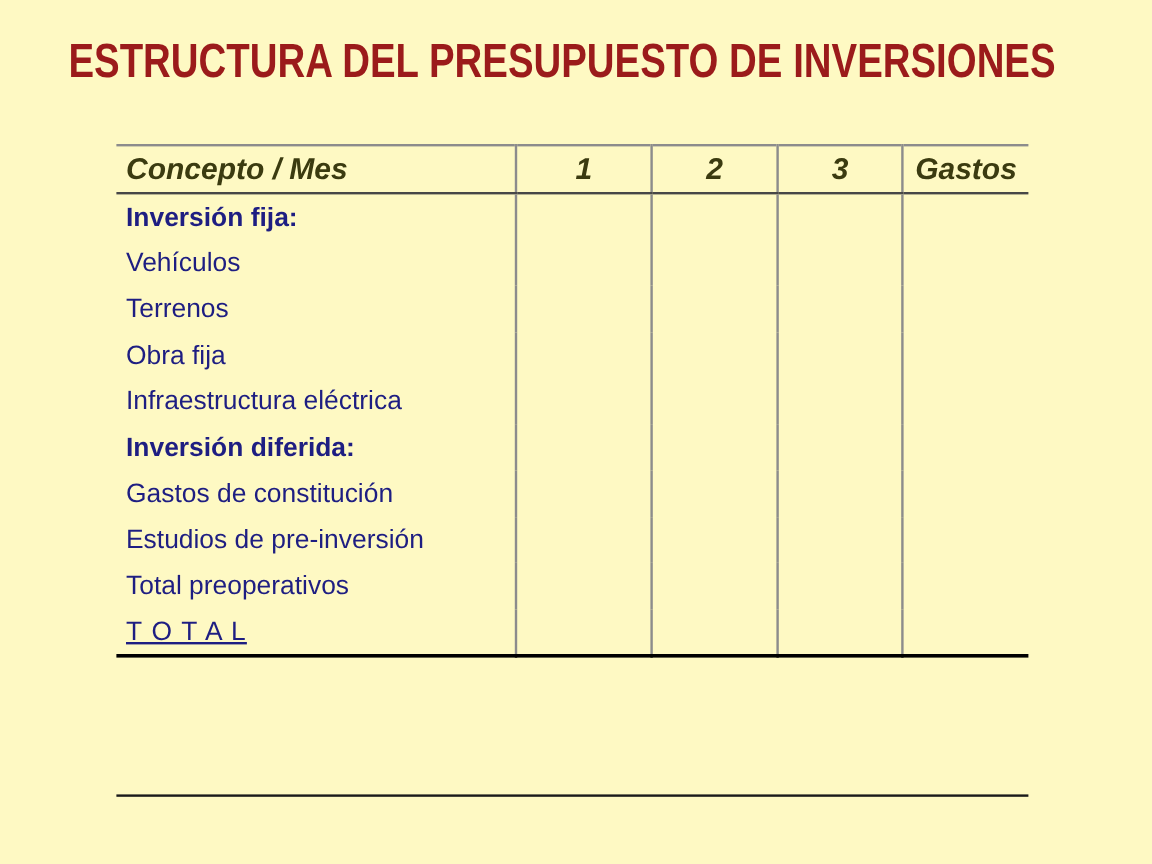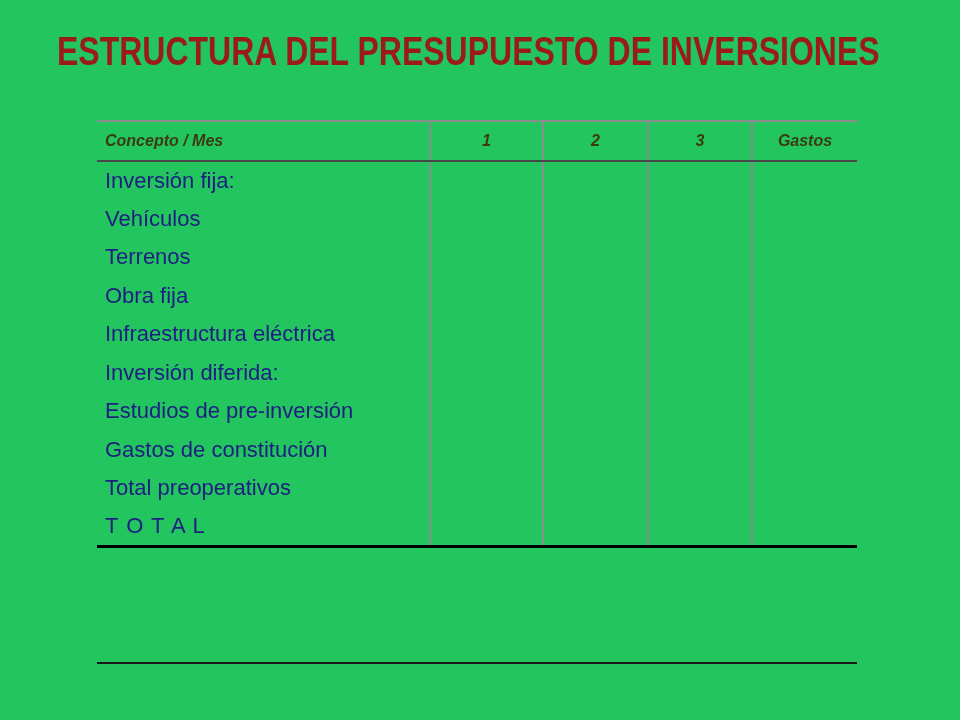--- a/index.html
+++ b/index.html
@@ -5,21 +5,21 @@
   html, body {
     margin: 0;
     padding: 0;
     background: #ffffff;
     font-family: "Liberation Sans", sans-serif;
   }
   .slide {
     position: relative;
     width: 960px;
     height: 720px;
-    background: #22c55e;
+    background: #fef9c3;
     overflow: hidden;
   }
   .slide-title {
     position: absolute;
     left: 57px;
     top: 31px;
     font-size: 40px;
     line-height: 40px;
     font-weight: bold;
     color: #9b1b1b;
@@ -48,50 +48,51 @@
     border-left: 2px solid #8c8c8c;
   }
   tr.header-row {
     height: 40px;
   }
   tr.header-row td {
     border-bottom: 2px solid #474747;
     color: #3b3b10;
     font-weight: bold;
     font-style: italic;
-    font-size: 16px;
+    font-size: 25px;
     text-align: center;
   }
   tr.header-row td.concept-col {
     text-align: left;
     padding-left: 8px;
   }
   tr.body-row {
     height: 38.5px;
   }
   tr.body-row td.concept {
     color: #1e1e82;
     font-size: 22px;
     padding-left: 8px;
   }
   td.concept.item {
     padding-left: 28px;
   }
   td.concept.section {
-    font-weight: normal;
+    font-weight: bold;
   }
   td.concept .narrow {
     display: inline-block;
     transform: scaleX(0.85);
     transform-origin: left center;
     white-space: nowrap;
   }
   td.concept.total {
     font-size: 23px;
     letter-spacing: 1px;
+    text-decoration: underline;
   }
   .footer-rule {
     position: absolute;
     left: 97px;
     top: 662px;
     width: 760px;
     height: 0;
     border-top: 2px solid #1a1a1a;
   }
 </style>
@@ -162,29 +163,29 @@
 
       <tr class="body-row">
         <td class="concept section">Inversión diferida:</td>
         <td></td>
         <td></td>
         <td></td>
         <td></td>
       </tr>
 
       <tr class="body-row">
+        <td class="concept item">Gastos de constitución</td>
+        <td></td>
+        <td></td>
+        <td></td>
+        <td></td>
+      </tr>
+
+      <tr class="body-row">
         <td class="concept item">Estudios de pre-inversión</td>
-        <td></td>
-        <td></td>
-        <td></td>
-        <td></td>
-      </tr>
-
-      <tr class="body-row">
-        <td class="concept item">Gastos de constitución</td>
         <td></td>
         <td></td>
         <td></td>
         <td></td>
       </tr>
 
       <tr class="body-row">
         <td class="concept item">Total preoperativos</td>
         <td></td>
         <td></td>

